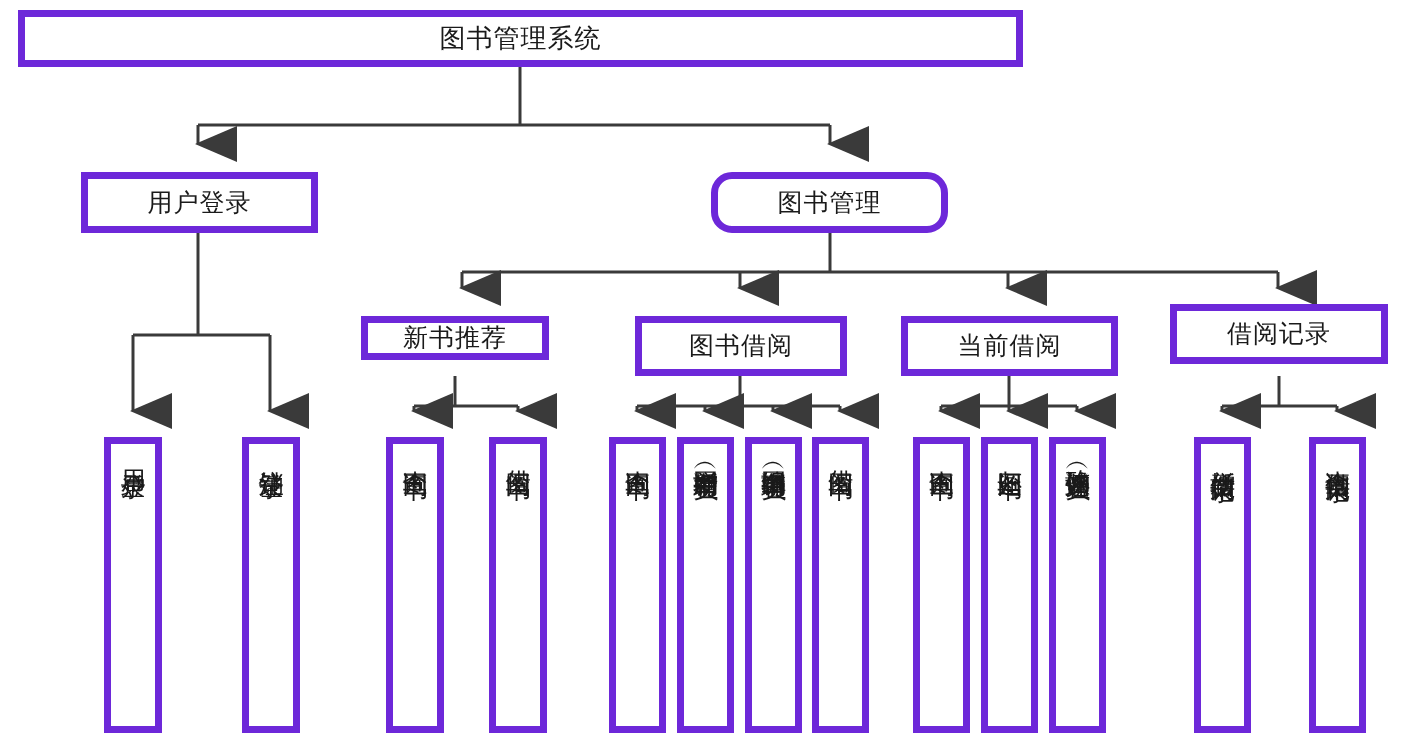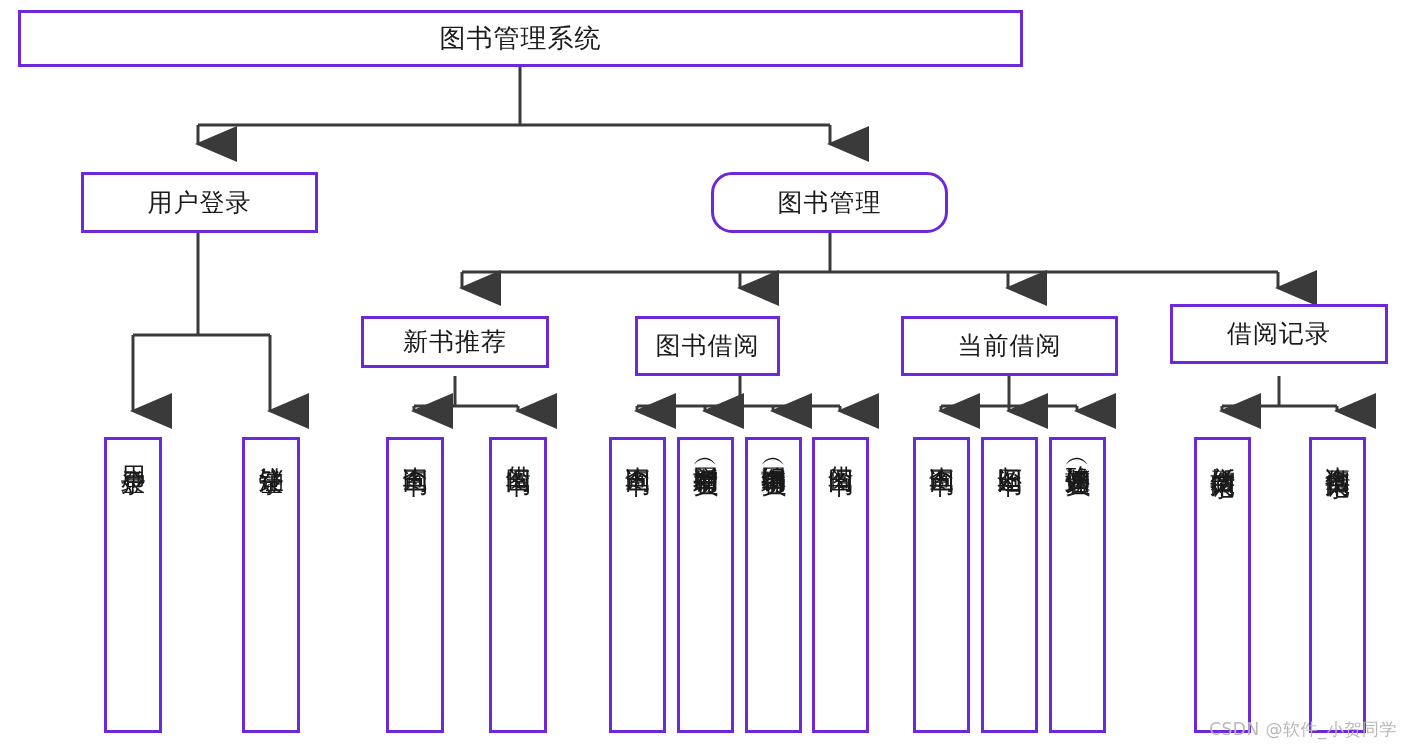--- a/index.html
+++ b/index.html
@@ -22,21 +22,21 @@
     left: 0;
     top: 0;
     width: 1405px;
     height: 747px;
     pointer-events: none;
   }
   .node {
     position: absolute;
     box-sizing: border-box;
     background: #ffffff;
-    border: 3px solid #6d28d9;
+    border: 7px solid #6d28d9;
     display: flex;
     align-items: center;
     justify-content: center;
     color: #1a1a1a;
   }
   .node.horiz {
     font-size: 25px;
     line-height: 1.1;
     letter-spacing: 1px;
   }
@@ -131,25 +131,25 @@
   </div>
 
   <div class="node horiz" style="left:81px; top:172px; width:237px; height:61px;">
     <span>用户登录</span>
   </div>
 
   <div class="node horiz" style="left:711px; top:172px; width:237px; height:61px;border-radius:21px;">
     <span>图书管理</span>
   </div>
 
-  <div class="node horiz" style="left:361px; top:316px; width:188px; height:52px;">
+  <div class="node horiz" style="left:361px; top:316px; width:188px; height:44px;">
     <span>新书推荐</span>
   </div>
 
-  <div class="node horiz" style="left:635px; top:316px; width:145px; height:60px;">
+  <div class="node horiz" style="left:635px; top:316px; width:212px; height:60px;">
     <span>图书借阅</span>
   </div>
 
   <div class="node horiz" style="left:901px; top:316px; width:217px; height:60px;">
     <span>当前借阅</span>
   </div>
 
   <div class="node horiz" style="left:1170px; top:304px; width:218px; height:60px;">
     <span>借阅记录</span>
   </div>
@@ -191,15 +191,14 @@
     <span class="leaf-label">确认归还（管理员）</span>
   </div>
 
   <div class="node leaf" style="left:1194px; top:437px; width:57px; height:296px;">
     <span class="leaf-label">新增借阅记录</span>
   </div>
   <div class="node leaf" style="left:1309px; top:437px; width:57px; height:296px;">
     <span class="leaf-label">查询借阅记录</span>
   </div>
 
-  <div id="watermark">CSDN @软件_小贺同学</div>
 
 </div>
 
 </body></html>

